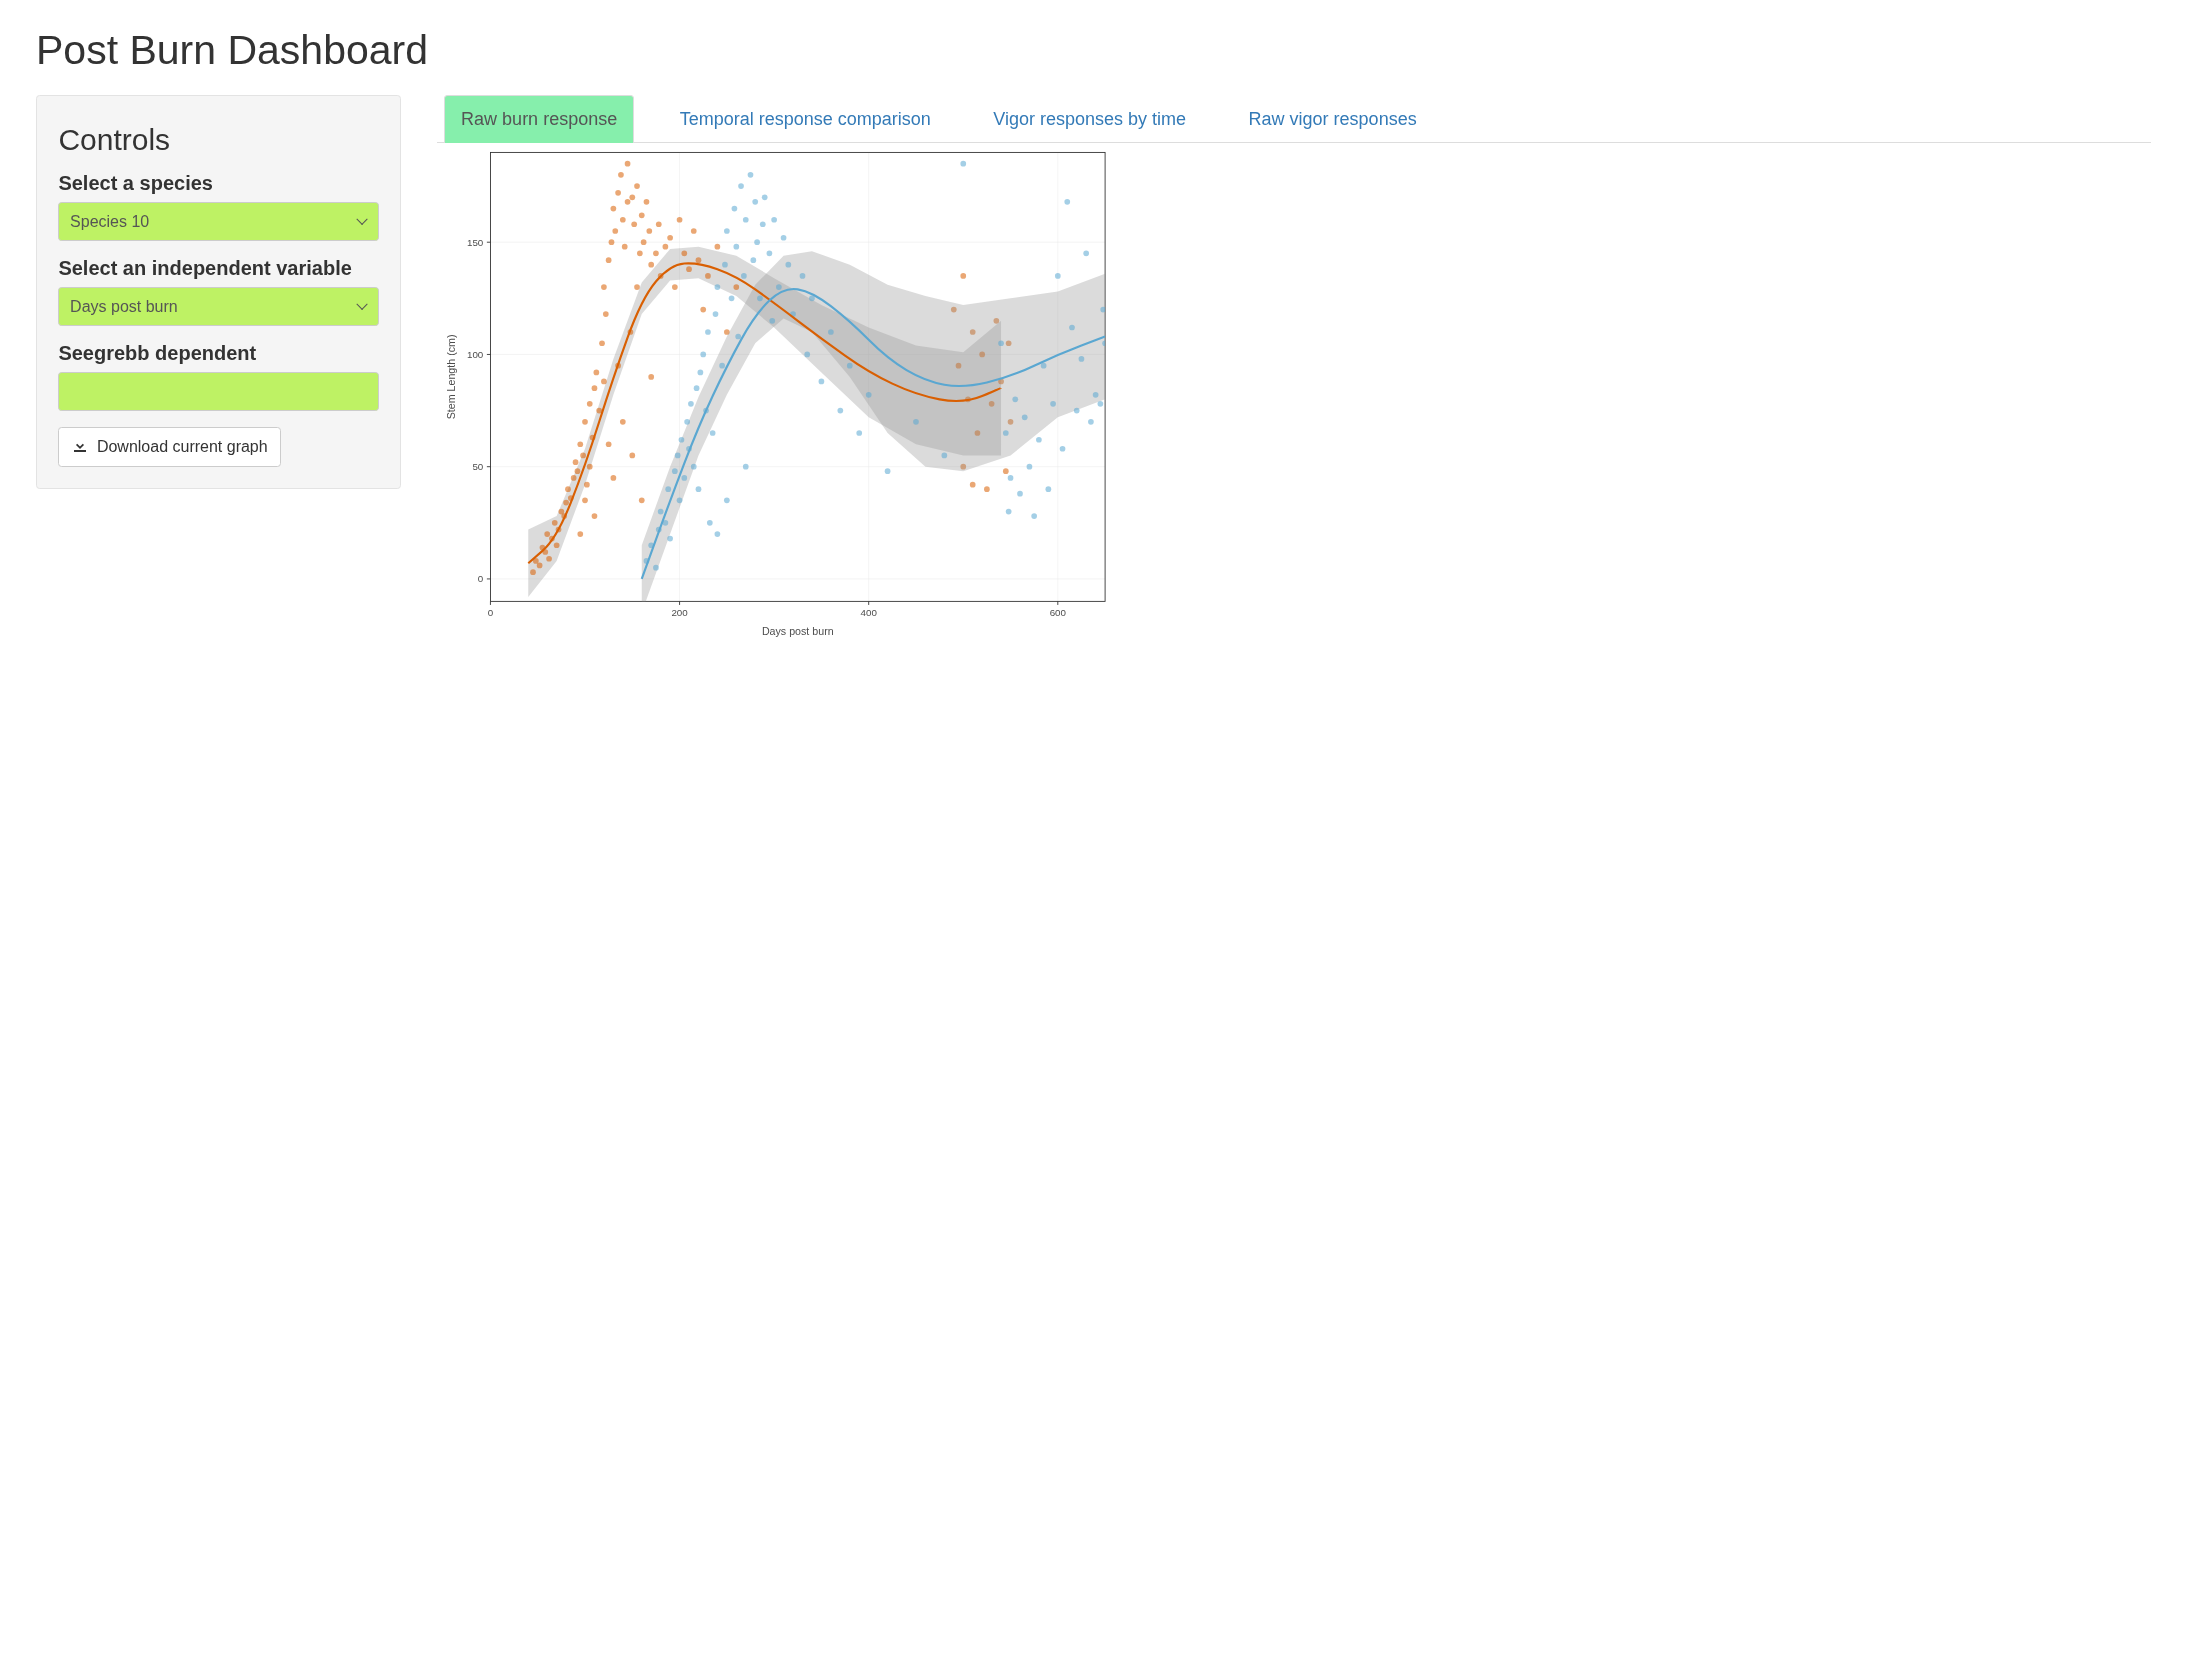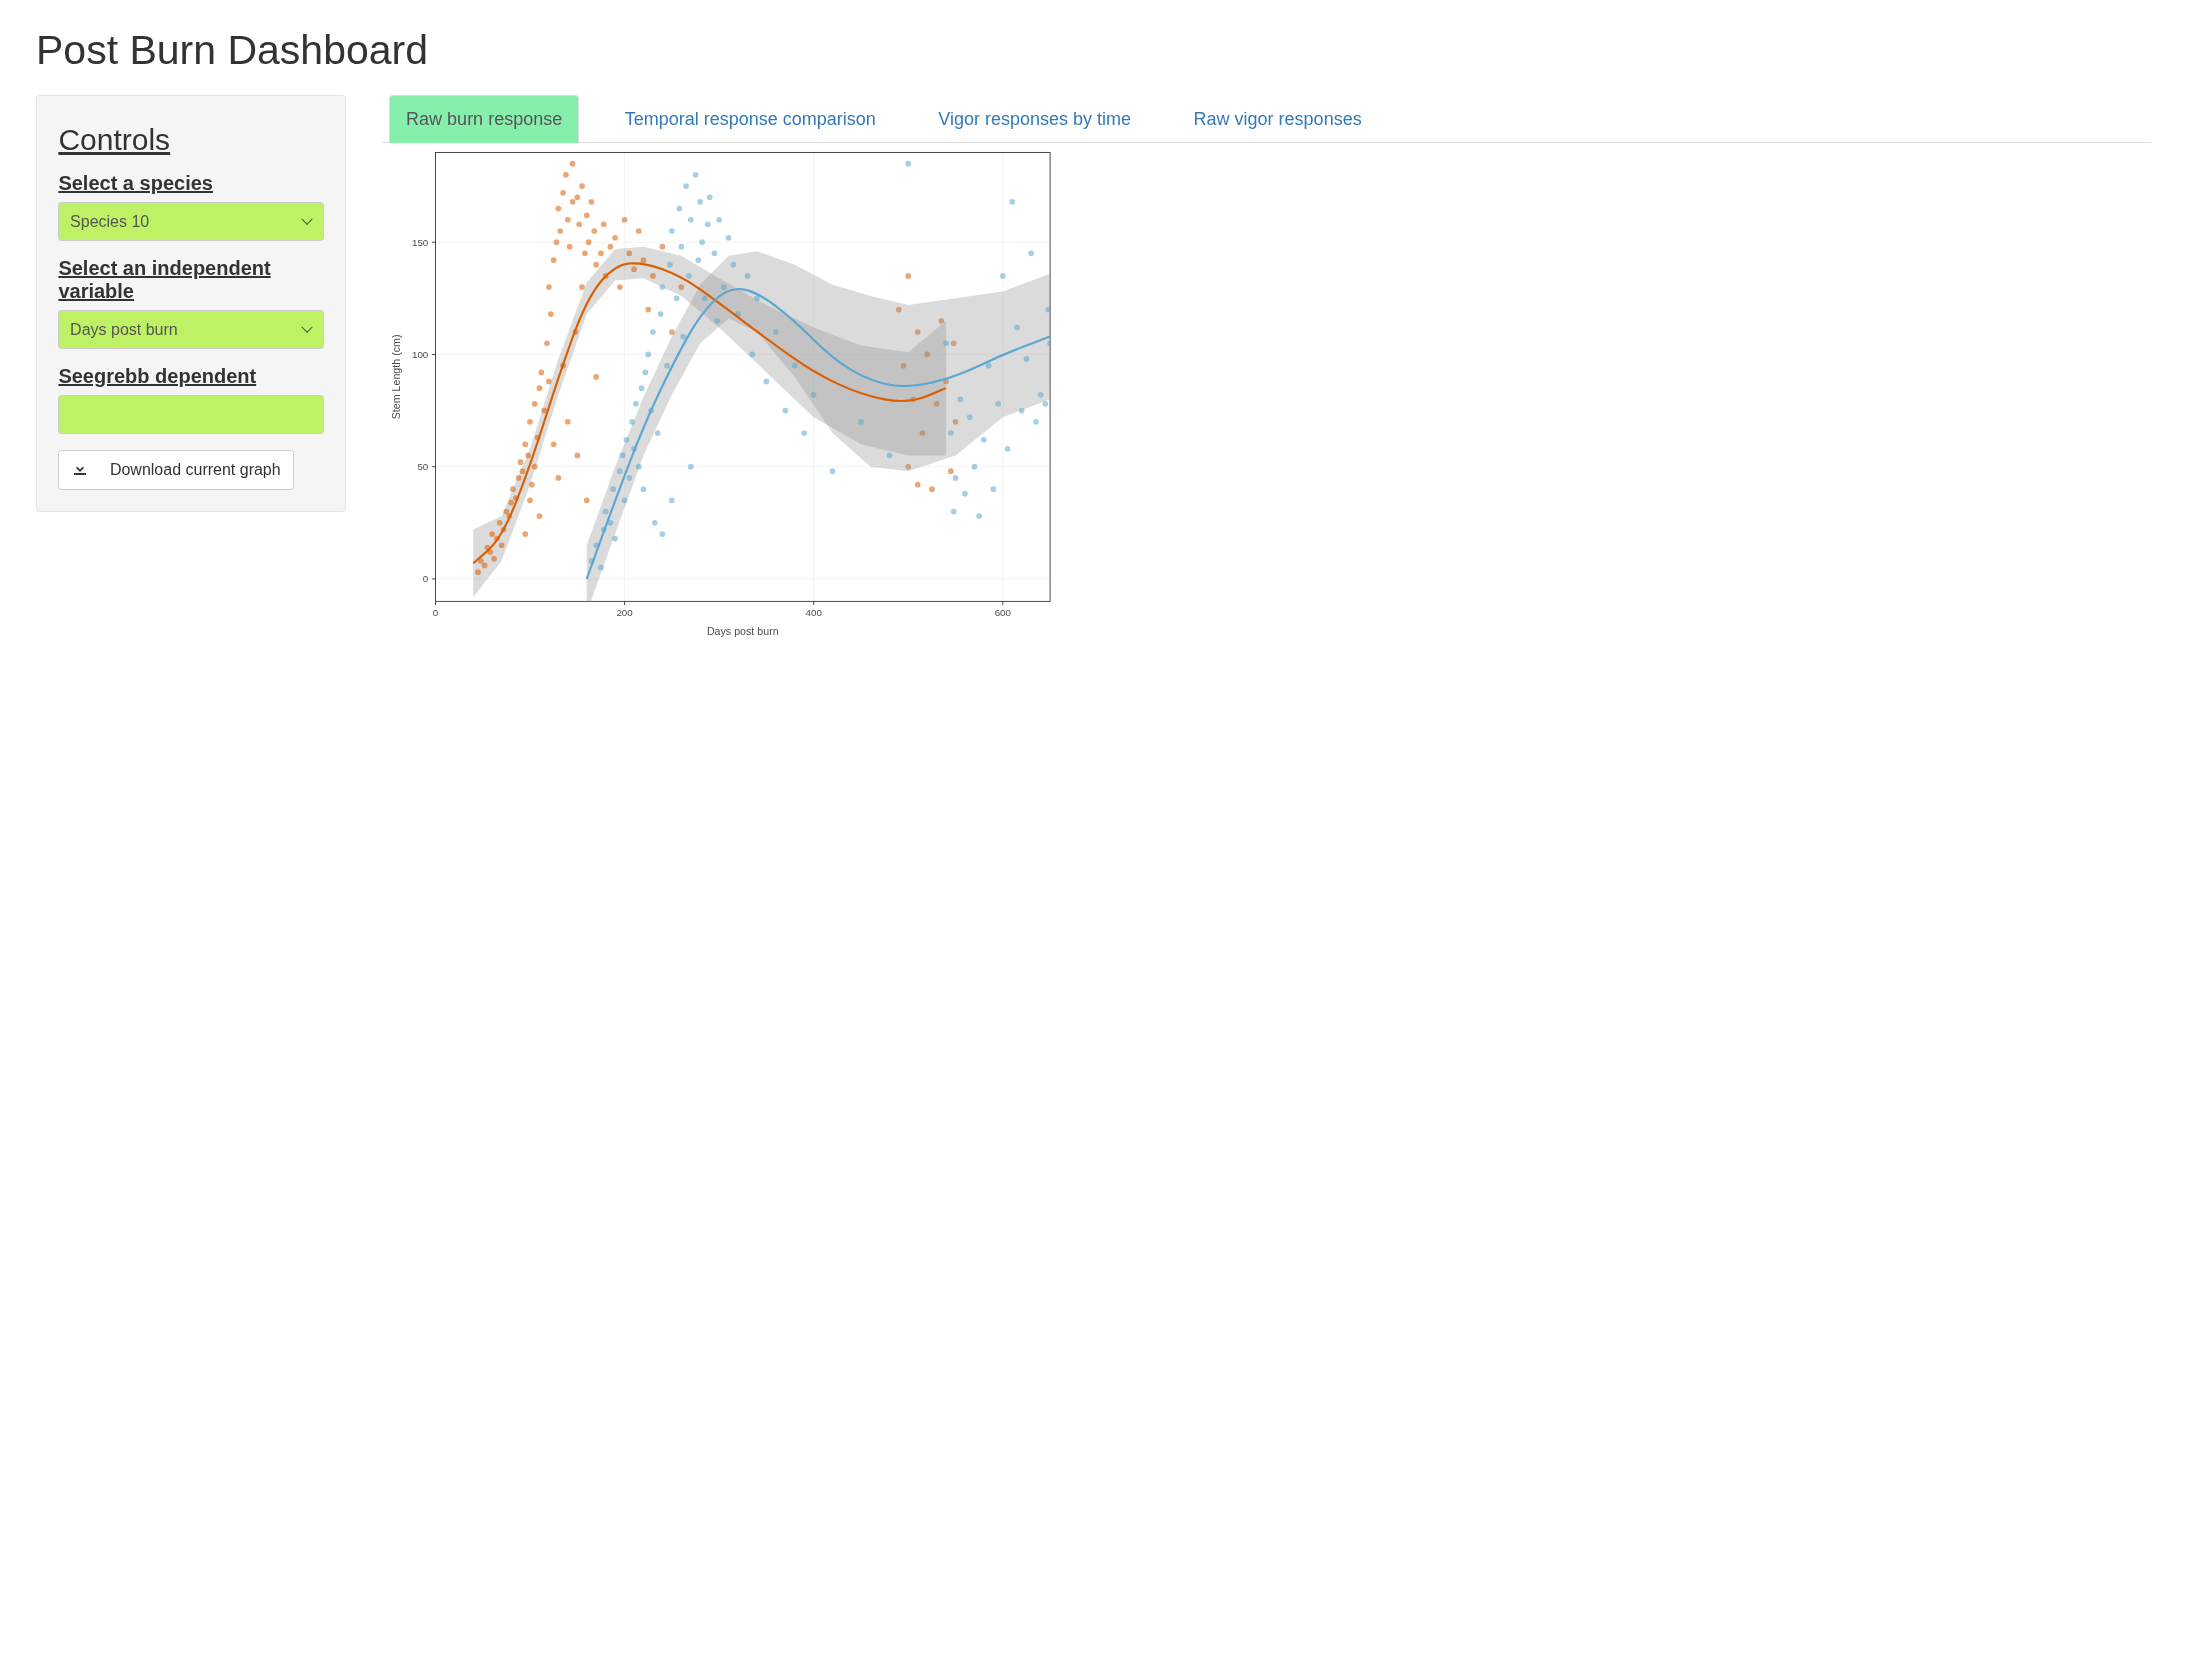--- a/index.html
+++ b/index.html
@@ -15,27 +15,26 @@
     font-weight: 500;
     margin: 0 0 21.4px 0;
     color: #333;
   }
   .layout {
     display: flex;
     gap: 36px;
     align-items: flex-start;
   }
   .sidebar {
-    width: 310px;
+    width: 365px;
     flex-shrink: 0;
     background: #f5f5f5;
     border: 0.9px solid #e3e3e3;
     border-radius: 3.6px;
     padding: 18px 21.4px 21.4px 21.4px;
-    text-decoration: underline;
   }
   .sidebar h2 {
     font-size: 30px;
     font-weight: 500;
     margin: 9px 0 14.3px 0;
     color: #333;
   }
   .form-group { margin-bottom: 16px; }
   .form-group label {
     display: block;
@@ -63,21 +62,21 @@
     top: 50%;
     width: 7.1px; height: 7.1px;
     border-right: 1.8px solid #555;
     border-bottom: 1.8px solid #555;
     transform: translateY(-70%) rotate(45deg);
     pointer-events: none;
   }
   .btn {
     display: inline-flex;
     align-items: center;
-    gap: 22px;
+    gap: 9px;
     background: #fff;
     border: 0.9px solid #ccc;
     border-radius: 3.6px;
     padding: 9px 12.5px;
     font-size: 16px;
     color: #333;
     cursor: pointer;
     text-align: right;
   }
   .btn svg { width: 16px; height: 16px; }

